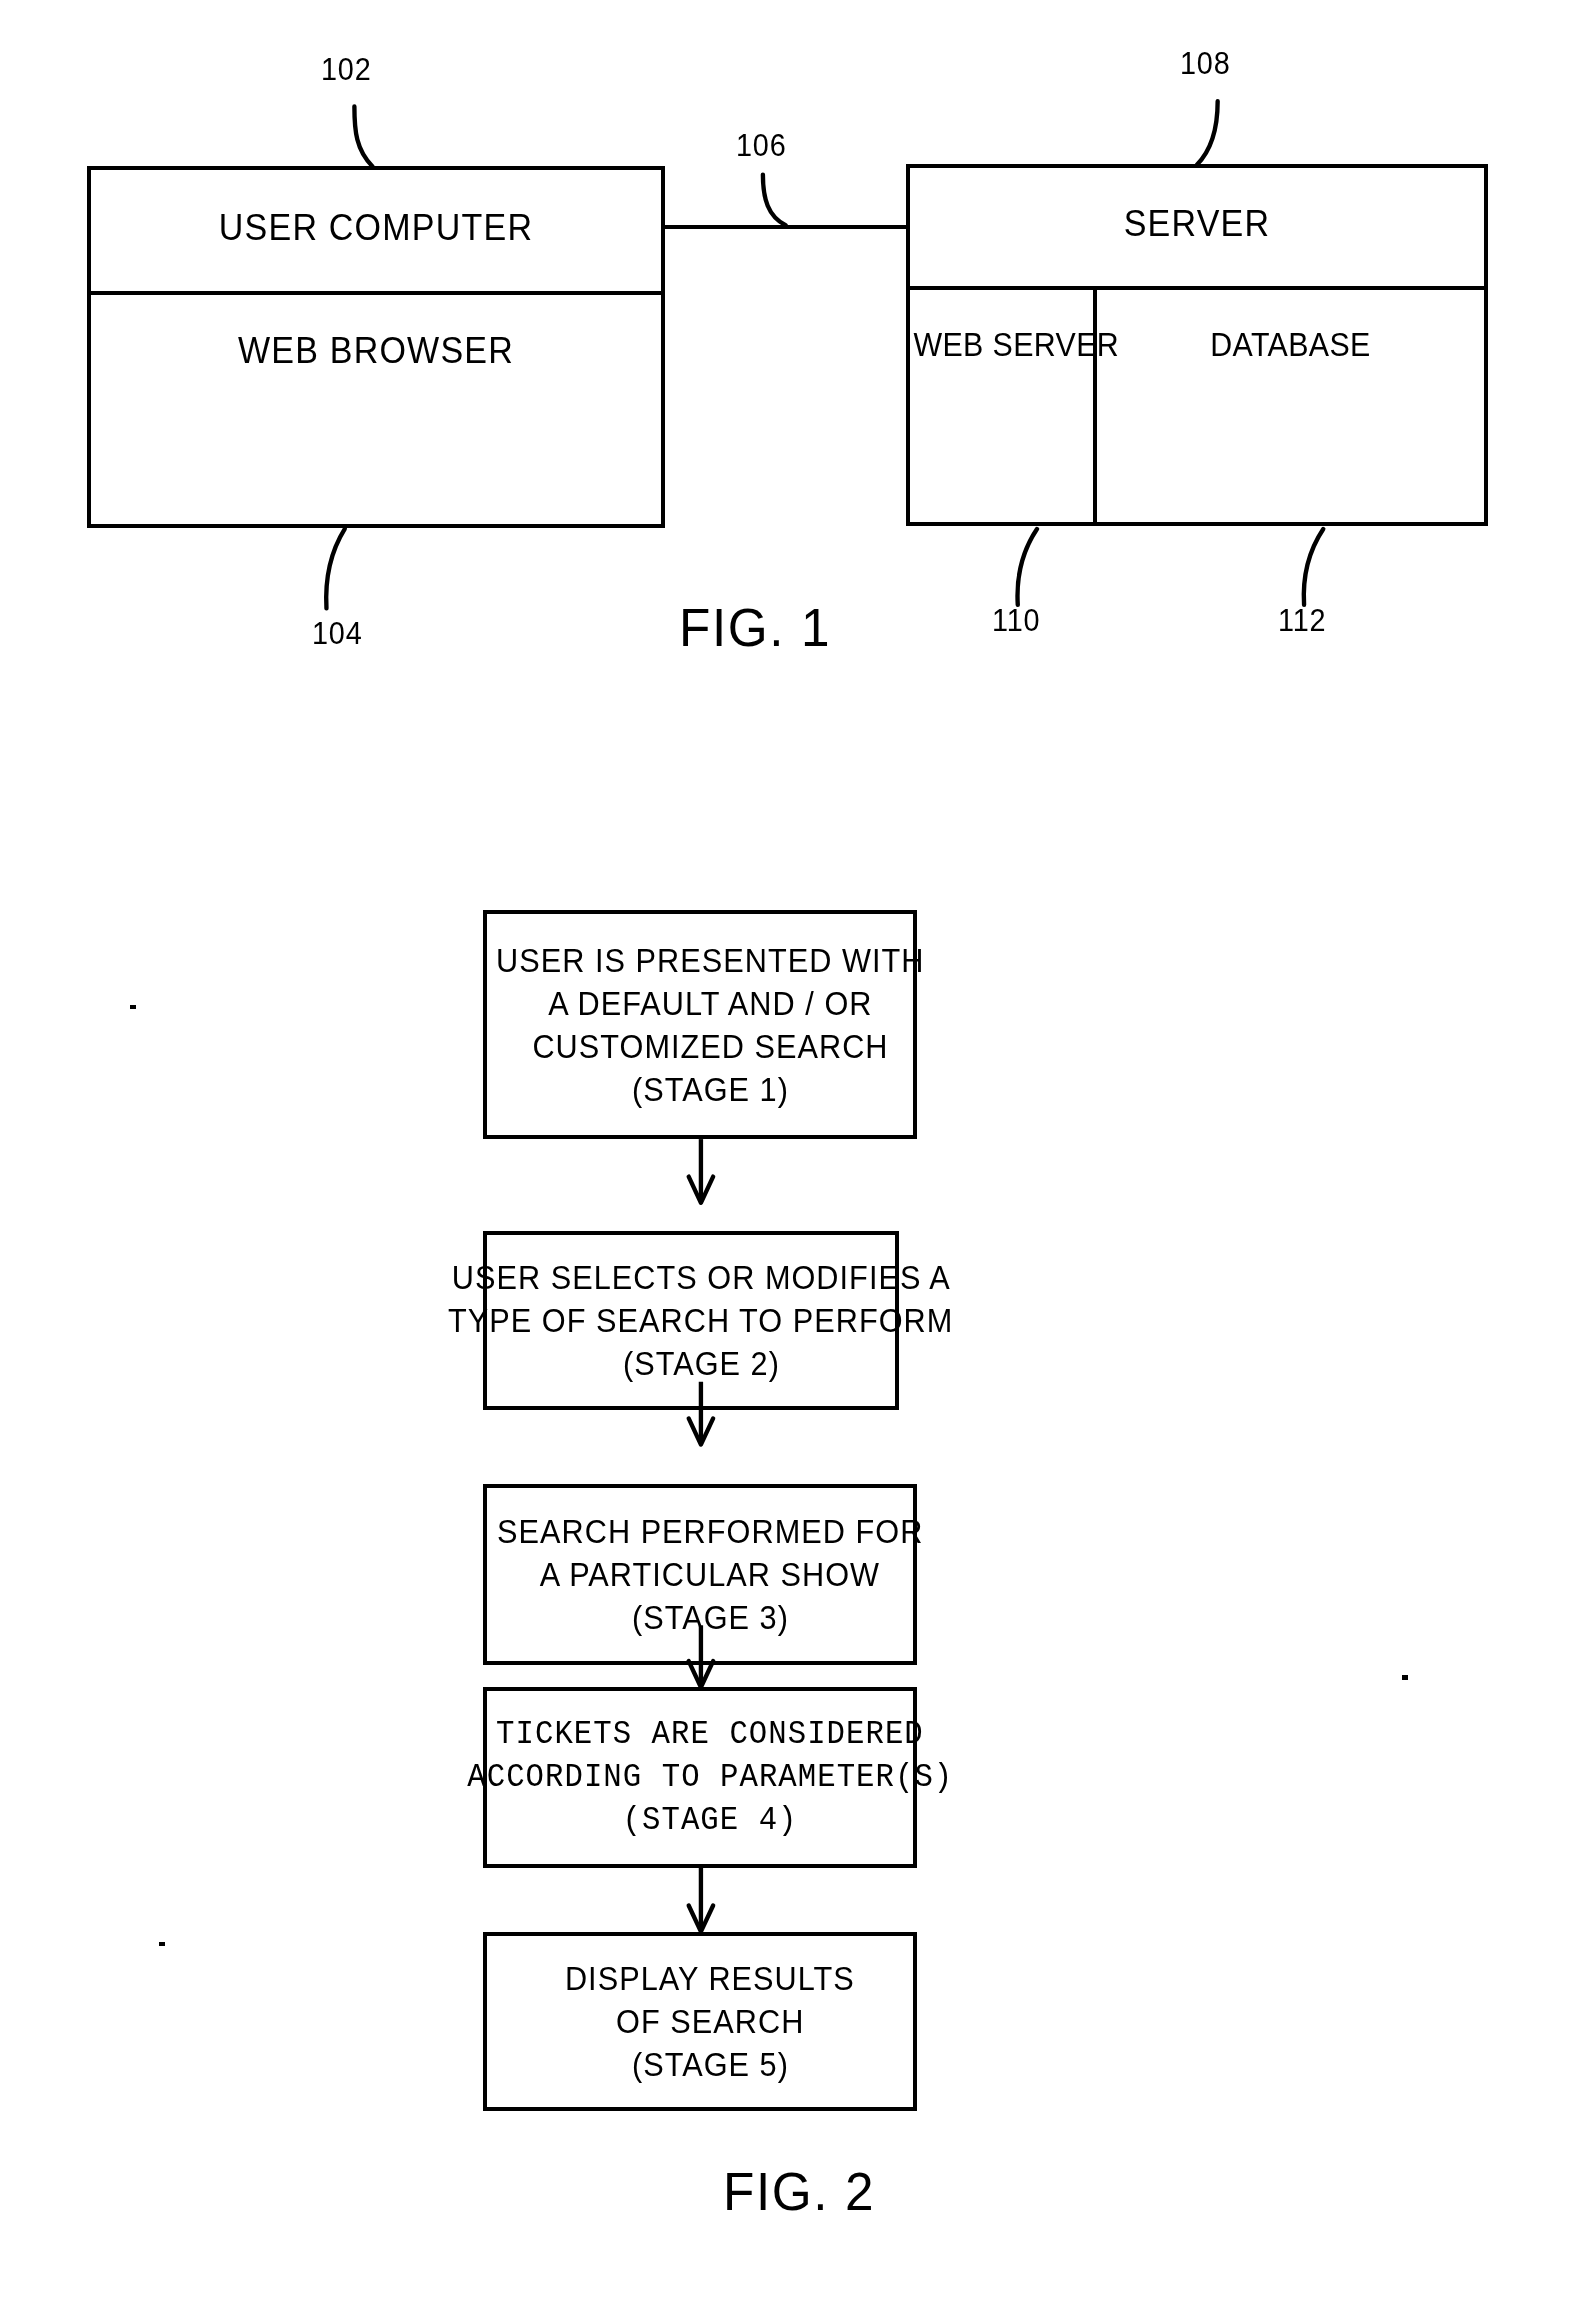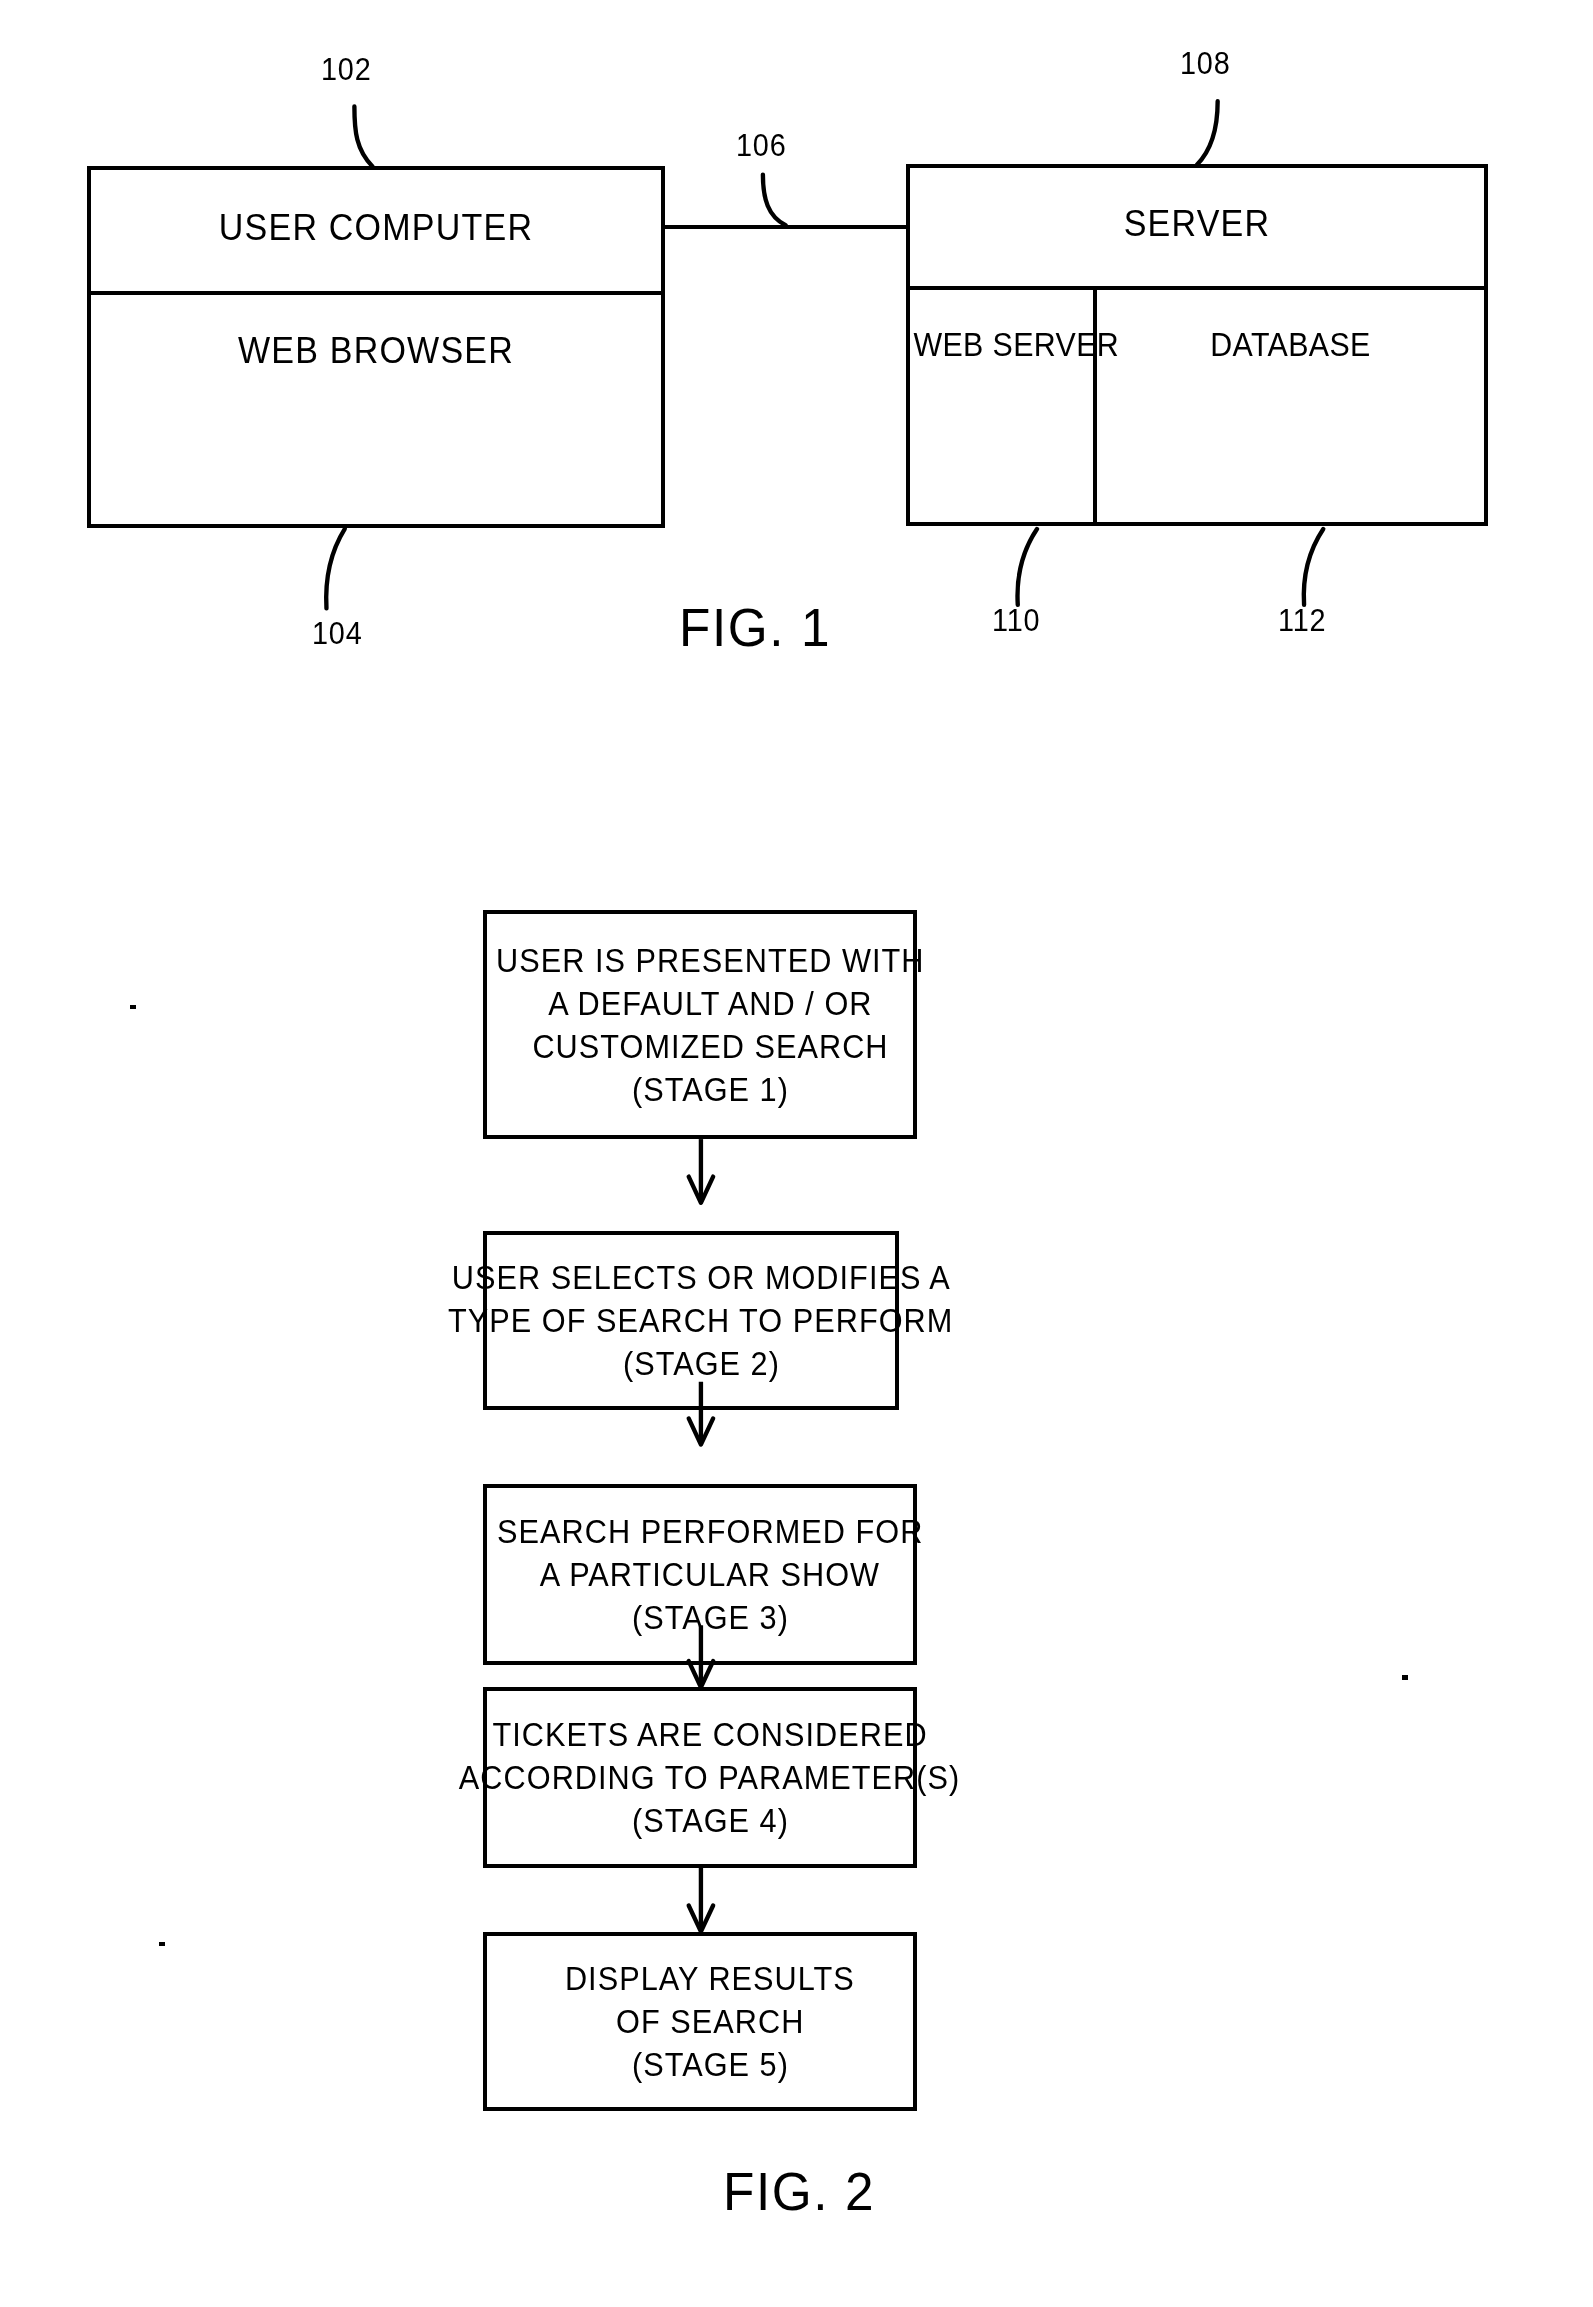--- a/index.html
+++ b/index.html
@@ -161,21 +161,21 @@
     <span class="flow-line">TYPE OF SEARCH  TO PERFORM</span>
     <span class="flow-line">(STAGE 2)</span>
   </div>
 
   <div class="flow-box" style="left:483px; top:1484px; width:434px; height:181px;">
     <span class="flow-line">SEARCH  PERFORMED  FOR</span>
     <span class="flow-line">A PARTICULAR SHOW</span>
     <span class="flow-line">(STAGE 3)</span>
   </div>
 
-  <div class="flow-box" style="left:483px; top:1687px; width:434px; height:181px;">
+  <div class="flow-box" style="left:483px; top:1687px; width:434px; height:181px;font-family:Liberation Mono, monospace;">
     <span class="flow-line">TICKETS ARE CONSIDERED</span>
     <span class="flow-line">ACCORDING  TO PARAMETER(S)</span>
     <span class="flow-line">(STAGE 4)</span>
   </div>
 
   <div class="flow-box" style="left:483px; top:1932px; width:434px; height:179px;">
     <span class="flow-line">DISPLAY RESULTS</span>
     <span class="flow-line">OF SEARCH</span>
     <span class="flow-line">(STAGE 5)</span>
   </div>

